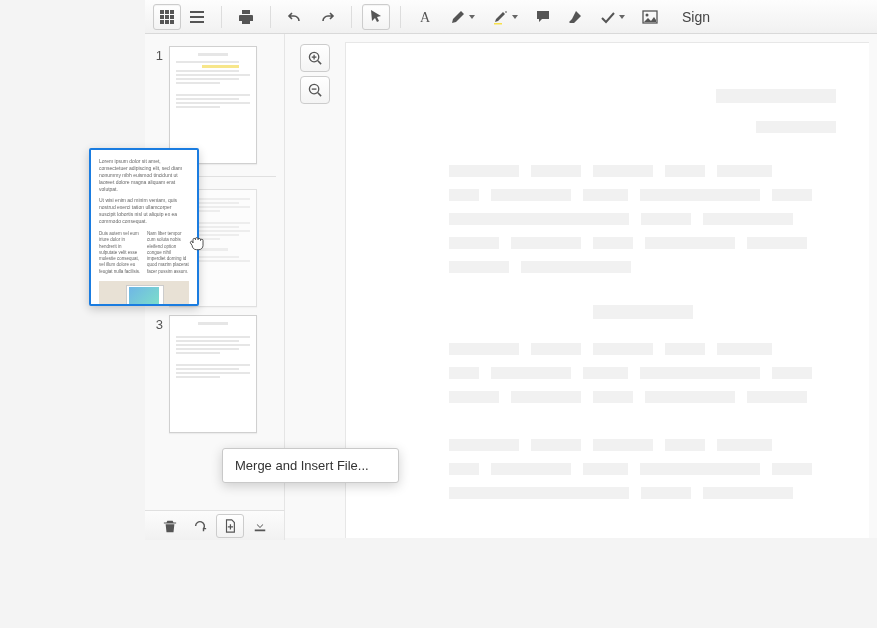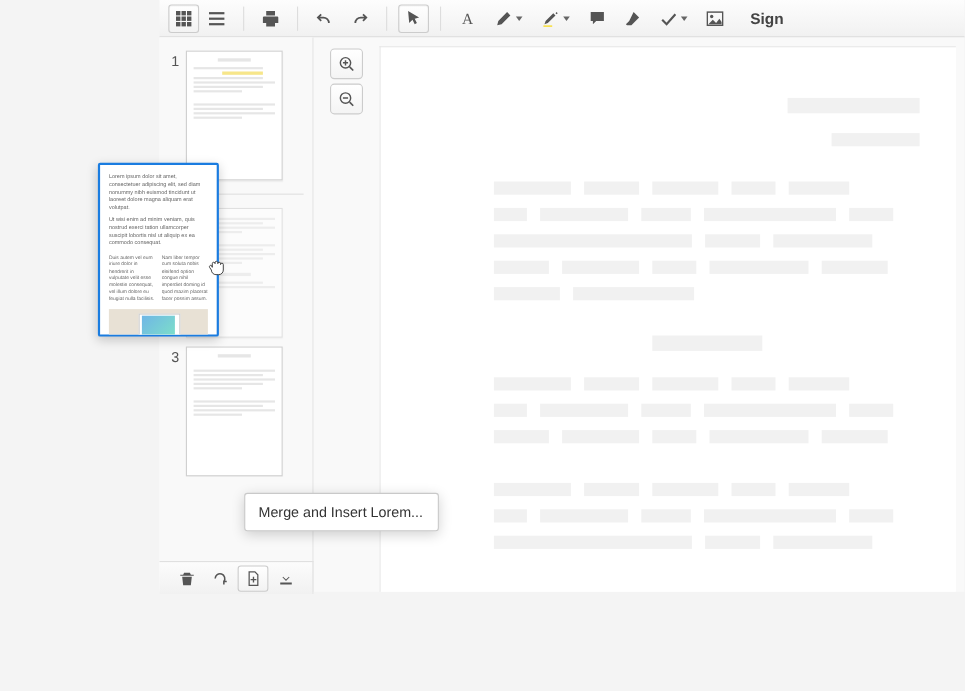--- a/index.html
+++ b/index.html
@@ -39,21 +39,21 @@
     color: #555; background: transparent; cursor: pointer;
   }
   .tbtn.active {
     background: linear-gradient(#fff,#f3f3f3);
     border-color: #ccc;
     box-shadow: inset 0 1px 1px rgba(0,0,0,0.05);
   }
   .tbtn svg { width: 16px; height: 16px; display: block; }
   .caret { width: 0; height: 0; border-left: 3px solid transparent; border-right: 3px solid transparent; border-top: 4px solid #666; margin-left: 3px; }
   .tbtn.with-caret { width: auto; padding: 0 6px; }
-  .sign-link { margin-left: 14px; color: #444; cursor: pointer; font-size: 14px; font-weight: bold; }
+  .sign-link { margin-left: 14px; color: #444; cursor: pointer; font-size: 14px; }
 
   
   .panel {
     position: absolute;
     top: 34px;
     left: 145px;
     right: 0;
     bottom: 90px;
     display: flex;
     background: #f9f9f9;
@@ -497,14 +497,14 @@
       </svg>
   </div>
   <div class="abtn">
     <svg viewBox="0 0 16 16">
         <path fill="currentColor" d="M8 1v8L5 6l-.7.7L8 10.4l3.7-3.7L11 6 8 9zM2 12h12v2H2z"></path>
       </svg>
   </div>
 </div>
 
 <div class="context-menu">
-  <div class="mi">Merge and Insert Lorem...</div>
+  <div class="mi">Merge and Insert File...</div>
 </div>
 
 </body></html>

